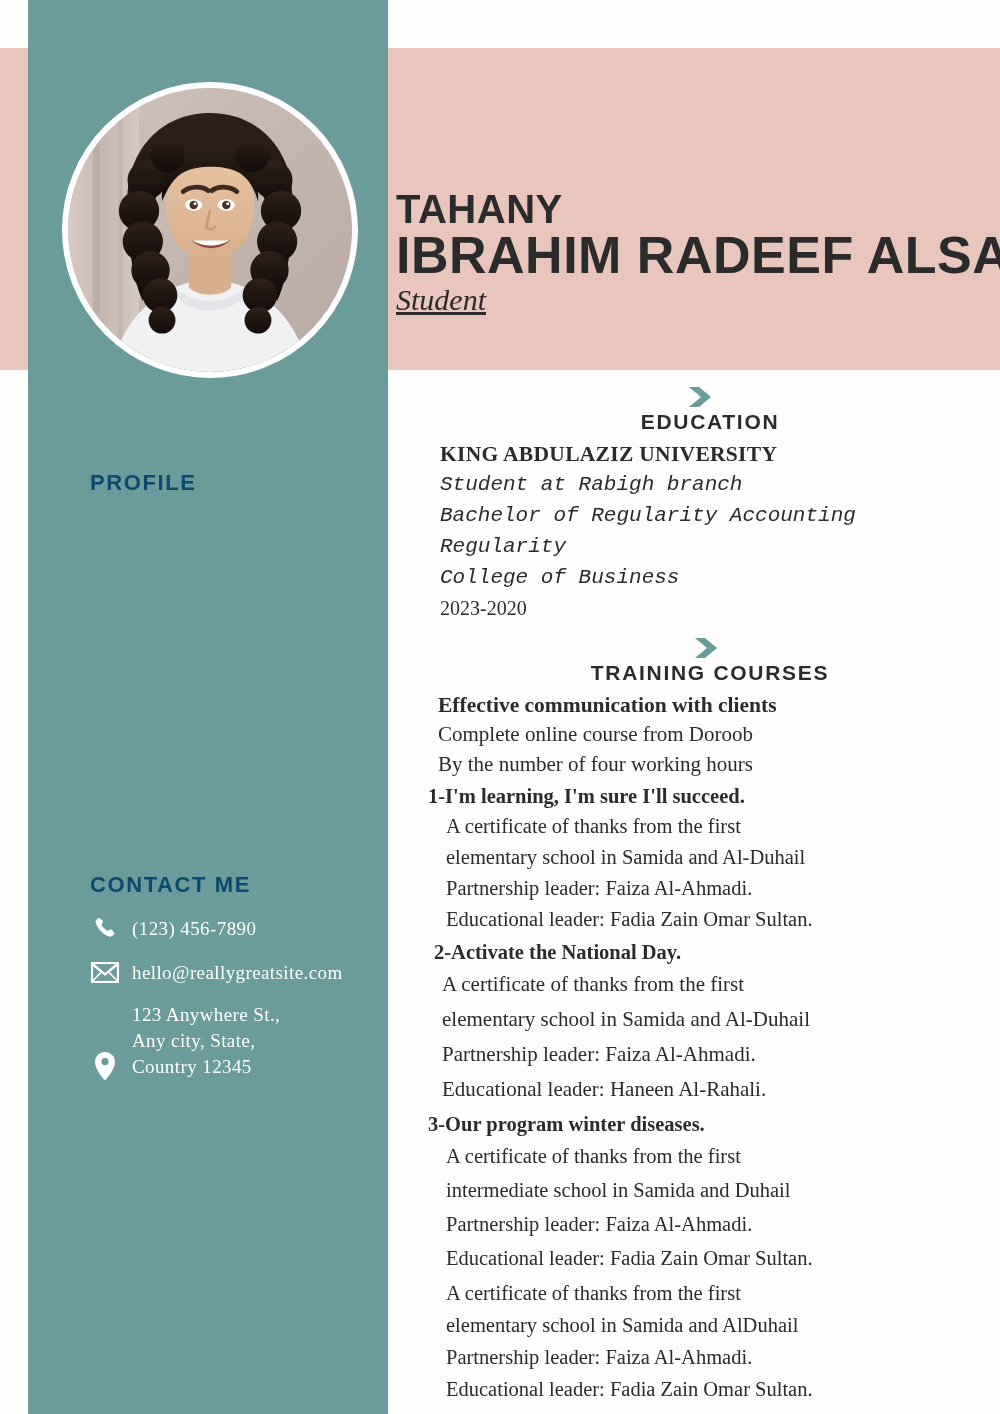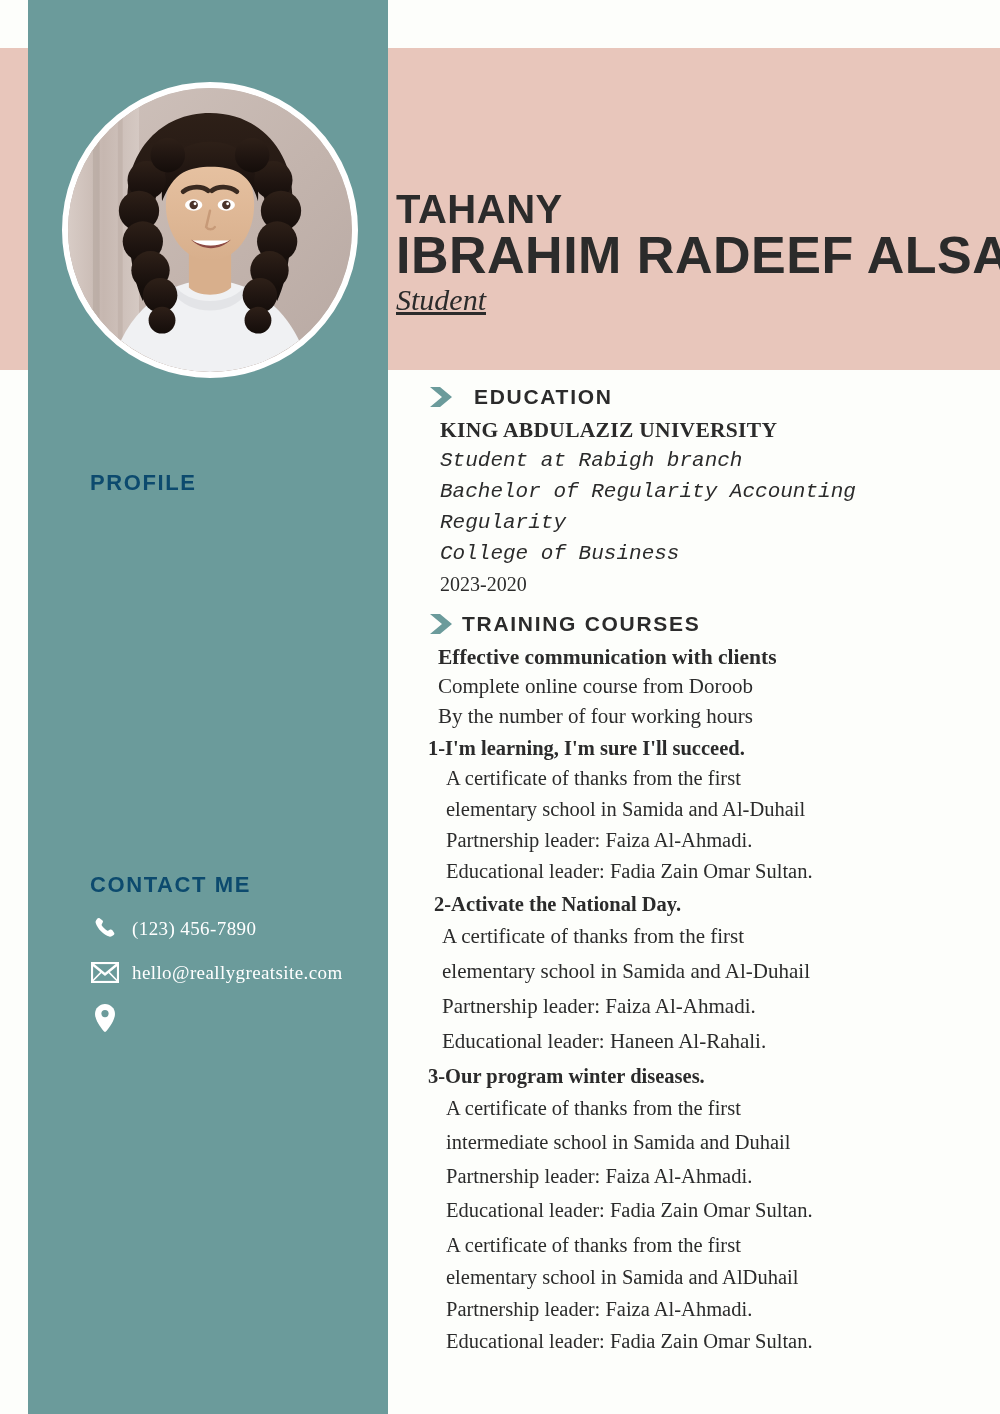--- a/index.html
+++ b/index.html
@@ -148,20 +148,21 @@
     left: 428px;
     top: 384px;
     width: 564px;
     z-index: 4;
     color: #2B2B2B;
   }
   .sec-head {
     display: flex;
     align-items: center;
     margin-bottom: 6px;
+    flex-direction: column;
   }
   .chev {
     width: 34px;
     min-width: 34px;
     height: 26px;
     display: flex;
     align-items: center;
   }
   .chev svg { display: block; }
   .sec-title {
@@ -349,20 +350,23 @@
     <span class="contact-text">hello@reallygreatsite.com</span>
   </div>
 
   <div class="contact-row address">
     <span class="contact-icon">
       <svg width="22" height="28" viewBox="0 0 22 28" fill="#FFFFFF">
         <path d="M11 0C5.5 0 1 4.4 1 9.9c0 7.1 8.2 16.7 9.1 17.7.5.5 1.3.5 1.8 0C12.8 26.6 21 17 21 9.9 21 4.4 16.5 0 11 0z"></path>
         <circle cx="11" cy="9.6" r="3.6" fill="#6B9B9B"></circle>
       </svg>
     </span>
+    <span class="contact-text">123 Anywhere St.,
+Any city, State,
+Country 12345</span>
   </div>
 </div>
 
 <div class="right-col">
 
   <div class="sec-head gap">
     <span class="chev">
       <svg width="30" height="24" viewBox="0 0 30 24" fill="#6B9B9B">
         <path d="M2 2 L14 12 L2 22 L12 22 L24 12 L12 2 Z"></path>
       </svg>

